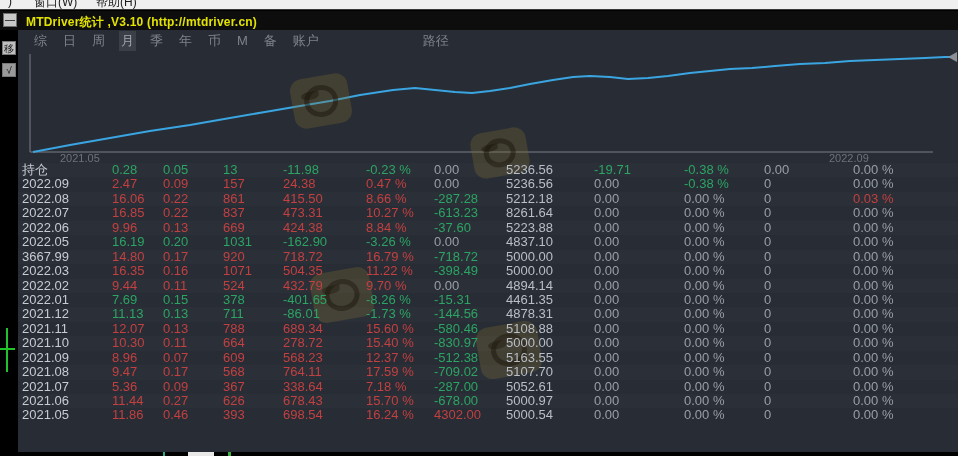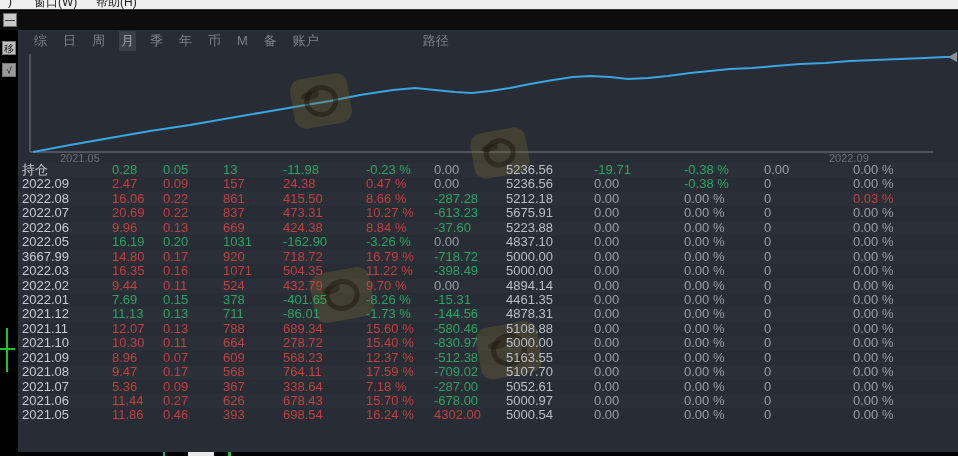--- a/index.html
+++ b/index.html
@@ -76,20 +76,21 @@
 <div class="screen">
 
   <div class="menu-strip">
     <span class="mi" style="left:8px">)</span>
     <span class="mi" style="left:34px">窗口(W)</span>
     <span class="mi" style="left:96px">帮助(H)</span>
   </div>
 
   <div class="titlebar">
     <div class="min-btn">—</div>
+    <div class="app-title">MTDriver统计 ,V3.10 (http://mtdriver.cn)</div>
   </div>
 
   <div class="content"></div>
 
   <div class="sidebar">
     <div class="side-btn move">移</div>
     <div class="side-btn check">√</div>
   </div>
 
   <div class="toolbar" id="toolbar">
@@ -173,27 +174,27 @@
         <div class="cell v-g">-287.28</div>
         <div class="cell v-w">5212.18</div>
         <div class="cell v-d">0.00</div>
         <div class="cell v-d">0.00 %</div>
         <div class="cell v-d">0</div>
         <div class="cell v-r">0.03 %</div>
         <div class="cell"></div>
       </div>
       <div class="trow">
         <div class="cell c-month">2022.07</div>
-        <div class="cell v-r">20.69</div>
+        <div class="cell v-r">16.85</div>
         <div class="cell v-r">0.22</div>
         <div class="cell v-r">837</div>
         <div class="cell v-r">473.31</div>
         <div class="cell v-r">10.27 %</div>
         <div class="cell v-g">-613.23</div>
-        <div class="cell v-w">5675.91</div>
+        <div class="cell v-w">8261.64</div>
         <div class="cell v-d">0.00</div>
         <div class="cell v-d">0.00 %</div>
         <div class="cell v-d">0</div>
         <div class="cell v-d">0.00 %</div>
         <div class="cell"></div>
       </div>
       <div class="trow">
         <div class="cell c-month">2022.06</div>
         <div class="cell v-r">9.96</div>
         <div class="cell v-r">0.13</div>

